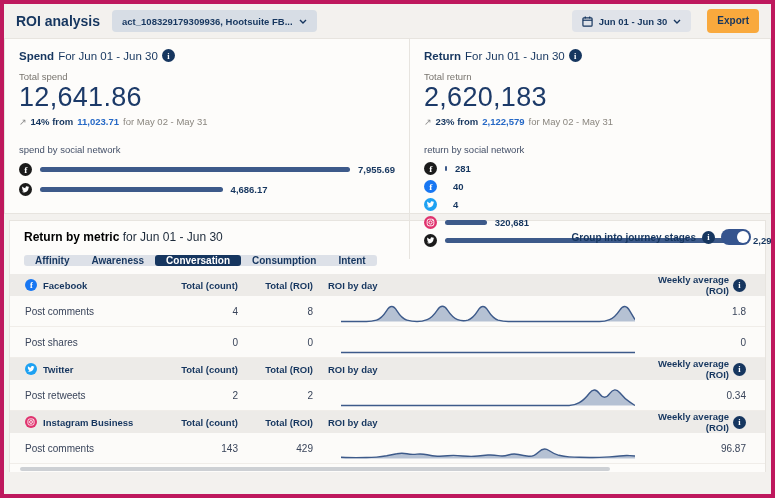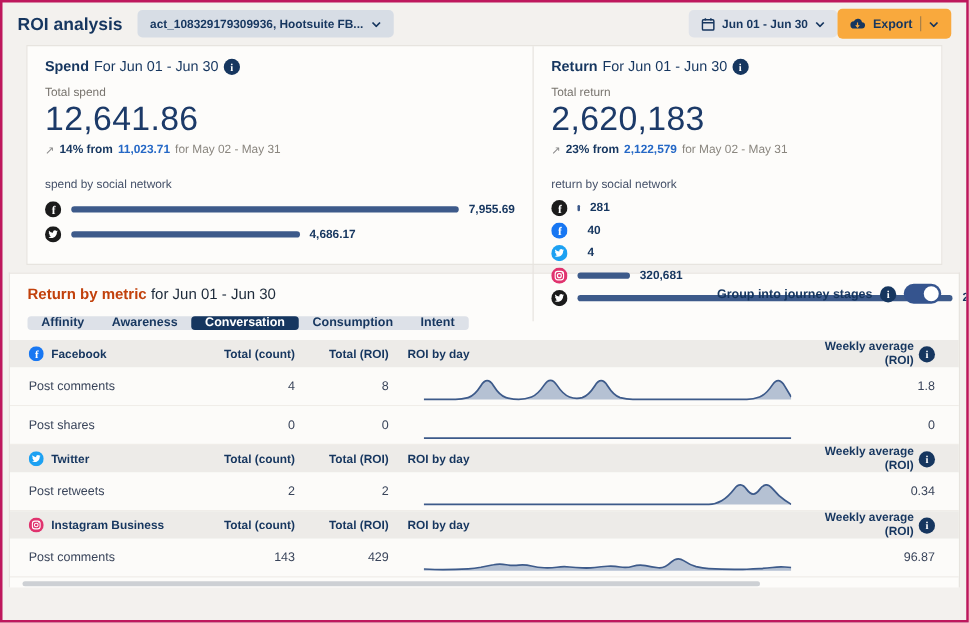--- a/index.html
+++ b/index.html
@@ -1,31 +1,31 @@
 <!DOCTYPE html>
 <html><head>
 <meta charset="utf-8">
 <style>
   html,body{margin:0;padding:0;}
   body{font-family:"Liberation Sans",sans-serif;background:#d8d6d2;}
-  .app{width:775px;height:498px;background:#f3f1ee;overflow:hidden;position:relative;border:2px solid #be185d;box-sizing:border-box;}
+  .app{width:775px;height:498px;background:#f3f1ee;overflow:hidden;position:relative;border:4px solid #be185d;box-sizing:border-box;}
 
   
   .topbar{height:34px;display:flex;justify-content:space-between;align-items:center;padding:0 12px;}
   .topbar-left{display:flex;align-items:center;gap:12px;}
   .page-title{font-size:14px;font-weight:bold;color:#16365f;margin:0;}
   .pill{display:flex;align-items:center;gap:6px;background:#d7dde5;border:none;border-radius:4px;height:22px;padding:0 10px;font-family:Liberation Sans, sans-serif;font-size:9.5px;font-weight:bold;color:#16365f;cursor:pointer;}
   .pill.date{background:#e0e3e9;}
-  .topbar-right{display:flex;align-items:center;gap:0;}
-  .export-btn{display:flex;align-items:center;gap:6px;background:#f9a93d;border:none;border-radius:4px;height:24px;padding:0 10px;font-family:inherit;font-size:10px;font-weight:bold;color:#16365f;cursor:pointer;}
+  .topbar-right{display:flex;align-items:center;gap:16px;}
+  .export-btn{display:flex;align-items:center;gap:6px;background:#f9a93d;border:none;border-radius:4px;height:24px;padding:0 10px;font-family:inherit;font-size:10px;font-weight:bold;color:#16365f;cursor:pointer;flex-direction:column;}
   .export-btn .sep{width:1px;height:12px;background:rgba(22,54,95,.35);}
   .chev{display:inline-block;}
 
   
-  .panels{margin:0 19px;display:grid;grid-template-columns:1fr 1fr;background:#fdfcfa;border:1px solid #e7e4df;height:176px;box-sizing:border-box;}
+  .panels{margin:0 0;display:grid;grid-template-columns:1fr 1fr;background:#fdfcfa;border:1px solid #e7e4df;height:176px;box-sizing:border-box;}
   .panel{padding:10px 14px;box-sizing:border-box;}
   .panel.first{border-right:1px solid #e7e4df;}
   .ptitle{font-size:11.5px;color:#16365f;display:flex;align-items:center;gap:4px;}
   .ptitle b{font-weight:bold;}
   .info{display:inline-flex;align-items:center;justify-content:center;width:13px;height:13px;border-radius:50%;background:#16365f;color:#fff;font-size:8.5px;font-weight:bold;font-family:"Liberation Serif",serif;cursor:pointer;flex:0 0 auto;}
   .total-label{font-size:9.5px;color:#78746e;margin-top:9px;}
   .total-value{font-size:27px;font-weight:normal;color:#1c3a68;line-height:1.15;letter-spacing:.3px;}
   .delta{display:flex;align-items:center;gap:4px;font-size:9.5px;margin-top:3px;color:#8a867f;}
   .delta .arr{color:#8a8a8a;font-size:9px;}
   .delta .lead{font-weight:bold;color:#16365f;}
@@ -33,21 +33,21 @@
   .bars-label{font-size:9.5px;color:#445068;margin-top:17px;margin-bottom:4px;}
   .netbar{display:flex;align-items:center;height:20px;gap:8px;}
   .panel.second .netbar{height:18px;}
   .netbar .bar{display:inline-block;height:5px;border-radius:3px;background:#3d5a8a;flex:0 0 auto;}
   .netbar .barval{font-size:9.5px;font-weight:bold;color:#16365f;margin-left:0px;white-space:nowrap;}
 
   
   .metrics{margin:6px 5px 0;background:#fdfcfa;border:1px solid #e7e4df;border-bottom:none;height:252px;box-sizing:border-box;}
   .metrics-header{display:flex;justify-content:space-between;align-items:center;padding:8px 14px 5px;}
   .mtitle{font-size:12px;color:#1d2a3a;}
-  .mtitle b{color:#c2410c;}
+  .mtitle b{color:#000000;}
   .mh-right{display:flex;align-items:center;gap:6px;justify-content:flex-end;}
   .mh-right .lbl{font-size:10px;font-weight:bold;color:#16365f;}
   .toggle{position:relative;width:30px;height:16px;border-radius:9px;background:#35548e;border:none;cursor:pointer;}
   .toggle .knob{position:absolute;top:2px;right:2px;width:12px;height:12px;border-radius:50%;background:#fff;}
   .tabs{display:inline-flex;background:#dde1e8;border-radius:3px;margin:0 0 8px 14px;}
   .tab{border:none;background:transparent;padding:0 11px;font-family:inherit;font-size:10px;font-weight:bold;color:#16365f;border-radius:3px;cursor:pointer;}
   .tab.active{background:#16365f;color:#fff;}
 
   .trow{display:grid;grid-template-columns:165px 63px 75px 325px 1fr;align-items:center;}
   .group-row{background:#edebe8;height:22px;font-size:9.5px;font-weight:bold;color:#16365f;}

